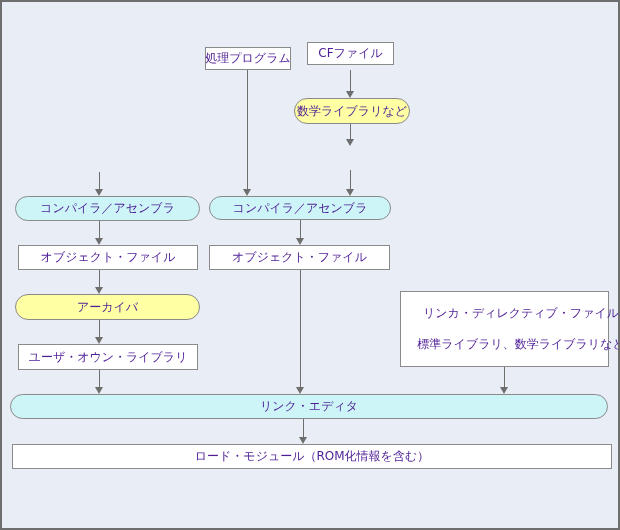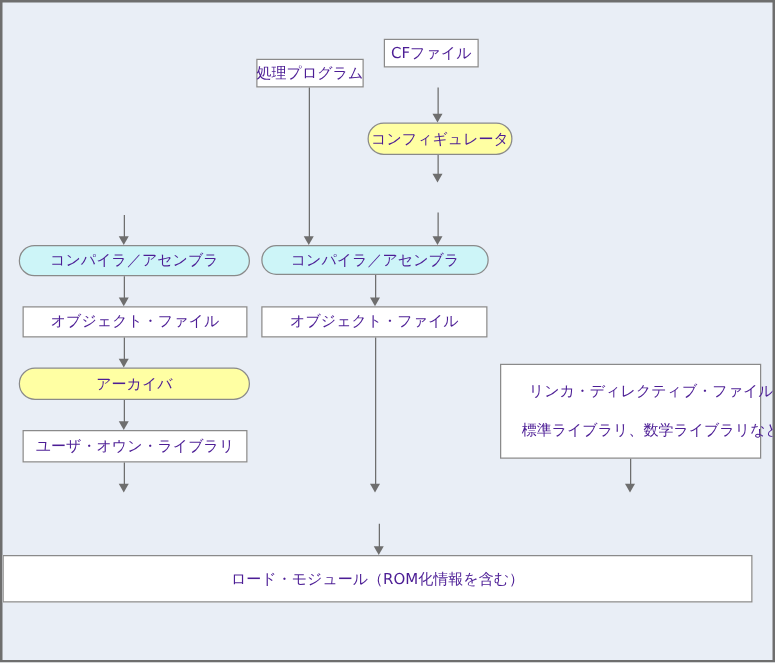--- a/index.html
+++ b/index.html
@@ -38,26 +38,26 @@
   }
 </style>
 </head>
 <body>
 
 <div id="canvas">
 
   <div class="node rect" style="left:203px;top:45px;width:86px;height:23px">
     <span>処理プログラム</span>
   </div>
-  <div class="node rect" style="left:305px;top:29px;width:76px;height:23px">
+  <div class="node rect" style="left:305px;top:40px;width:87px;height:23px">
     <span>CFファイル</span>
   </div>
 
   <div class="node pill yellow" style="left:292px;top:96px;width:116px;height:26px">
-    <span>コンフィギュレータ</span>
+    <span>数学ライブラリなど</span>
   </div>
 
 
   <div class="node pill cyan" style="left:13px;top:194px;width:185px;height:25px">
     <span>コンパイラ／アセンブラ</span>
   </div>
   <div class="node rect" style="left:16px;top:243px;width:180px;height:25px">
     <span>オブジェクト・ファイル</span>
   </div>
   <div class="node pill yellow" style="left:13px;top:292px;width:185px;height:26px">
@@ -72,21 +72,24 @@
   </div>
   <div class="node rect" style="left:207px;top:243px;width:181px;height:25px">
     <span>オブジェクト・ファイル</span>
   </div>
 
   <div class="node rect multiline" style="left:398px;top:289px;width:209px;height:76px">
     <span>リンカ・ディレクティブ・ファイル</span>
     <span>標準ライブラリ、数学ライブラリなど</span>
   </div>
 
-  <div class="node rect" style="left:0;top:442px;width:600px;height:38px">
+  <div class="node pill cyan" style="left:8px;top:392px;width:598px;height:25px">
+    <span>リンク・エディタ</span>
+  </div>
+  <div class="node rect" style="left:10px;top:442px;width:600px;height:25px">
     <span>ロード・モジュール（ROM化情報を含む）</span>
   </div>
 
   <div class="vline" style="left:245px;top:68px;height:120px"></div>
   <div class="arrow" style="left:241px;top:187px"></div>
 
   <div class="vline" style="left:348px;top:68px;height:22px"></div>
   <div class="arrow" style="left:344px;top:89px"></div>
 
   <div class="vline" style="left:348px;top:122px;height:16px"></div>

